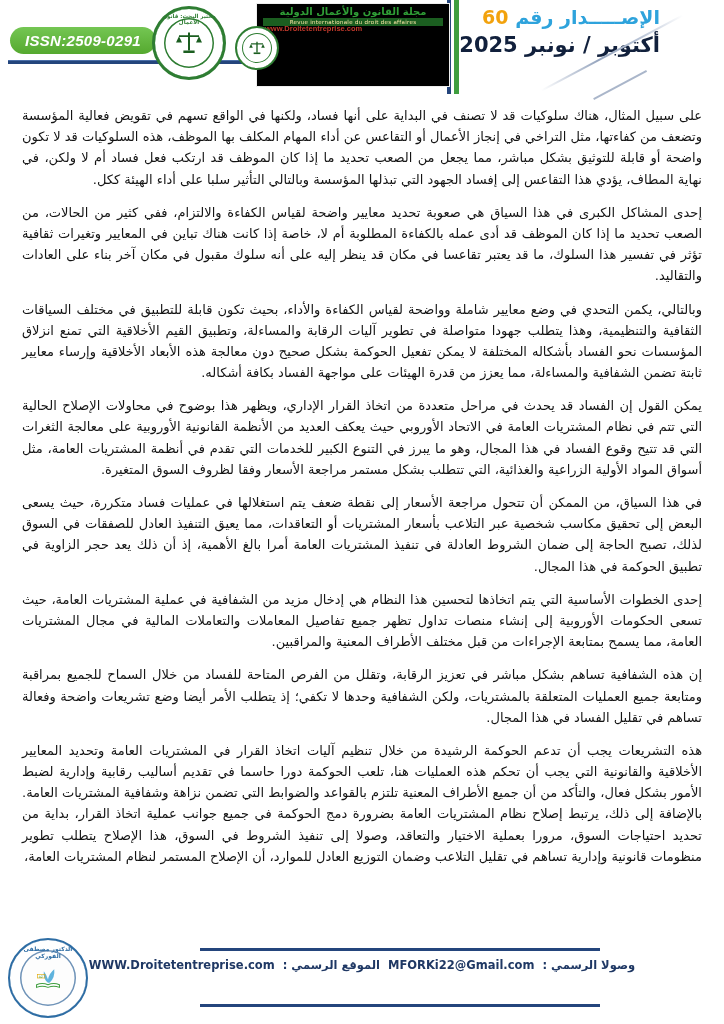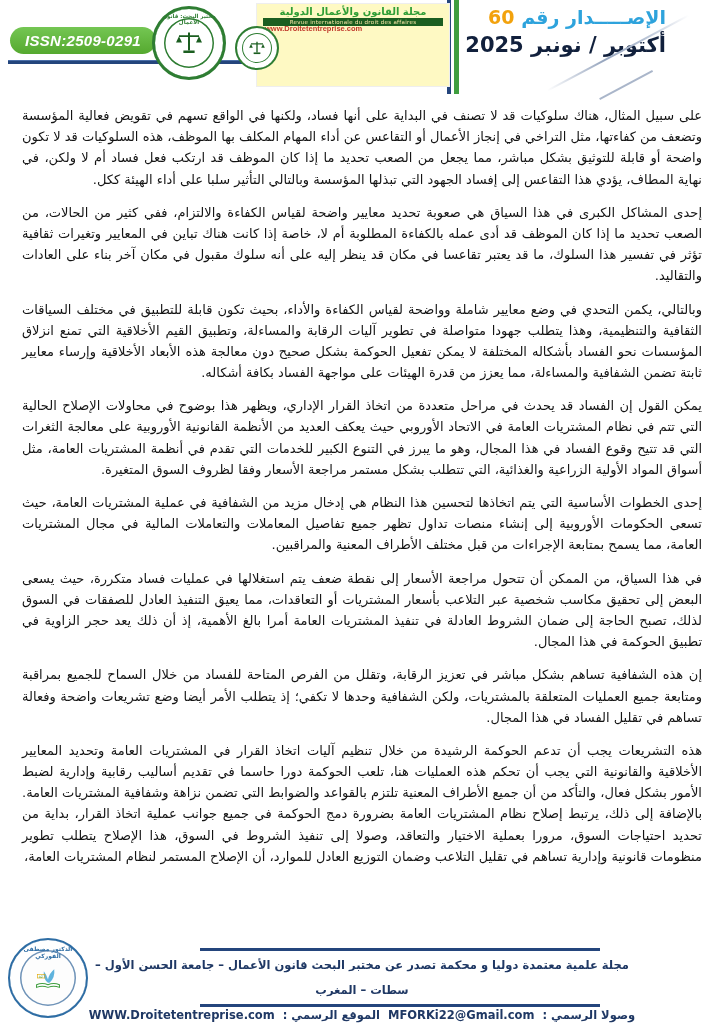--- a/index.html
+++ b/index.html
@@ -43,21 +43,21 @@
     font-size:5.5px; color:#2e7d32; font-weight:bold;
   }
   .stamp-b {
     left:235px; top:26px; width:40px; height:40px;
     border:2px solid #2e7d32; box-shadow:inset 0 0 0 5px #fff, inset 0 0 0 6px #2e7d32;
     z-index:3;
   }
 
   .journal-logo {
     position:absolute; left:256px; top:3px; width:192px; height:82px;
-    background:#fef9c3; z-index:2; border:1px solid #eee;
+    background:#000000; z-index:2; border:1px solid #eee;
   }
   .jl-title {
     text-align:center; color:#2f9e36; font-weight:bold; font-size:10px;
     padding-top:2px; direction:rtl;
   }
   .jl-band {
     margin:1px 6px 0 6px; background:#1b5e20; color:#ffe9a8;
     font-size:5.5px; text-align:center; padding:1px 0; letter-spacing:0.3px;
   }
   .jl-row { display:flex; align-items:center; height:46px; padding:1px 2px 0 20px; }
@@ -70,21 +70,21 @@
     font-size:7.5px; font-weight:bold; color:#c0392b;
     padding-left:8px; margin-top:-2px;
     font-family:"Liberation Sans", sans-serif;
   }
 
   .vbar { position:absolute; top:0; height:94px; }
   .vbar-navy { left:447px; width:4px; background:#24457c; }
   .vbar-green { left:454px; width:5px; background:#3f9e3f; }
 
   .issue-block {
-    position:absolute; left:462px; right:8px; top:0; height:94px;
+    position:absolute; left:462px; right:14px; top:0; height:94px;
     direction:rtl; padding:6px 14px 0 0;
   }
   .issue-line {
     font-size:19px; font-weight:bold; color:#2ea3dc;
     margin-right:36px; white-space:nowrap;
   }
   .issue-line .issue-num { color:#f2a20d; }
   .date-line {
     font-size:21px; font-weight:bold; color:#11203c;
     margin-right:36px; margin-top:5px; white-space:nowrap;
@@ -190,30 +190,29 @@
       </div>
       <div class="date-line">أكتوبر / نونبر 2025</div>
     </div>
   </div>
 
   <div class="body-text">
     <p>على سبيل المثال، هناك سلوكيات قد لا تصنف في البداية على أنها فساد، ولكنها في الواقع تسهم في تقويض فعالية المؤسسة وتضعف من كفاءتها، مثل التراخي في إنجاز الأعمال أو التقاعس عن أداء المهام المكلف بها الموظف، هذه السلوكيات قد لا تكون واضحة أو قابلة للتوثيق بشكل مباشر، مما يجعل من الصعب تحديد ما إذا كان الموظف قد ارتكب فعل فساد أم لا ولكن، في نهاية المطاف، يؤدي هذا التقاعس إلى إفساد الجهود التي تبذلها المؤسسة وبالتالي التأثير سلبا على أداء الهيئة ككل.</p>
     <p>إحدى المشاكل الكبرى في هذا السياق هي صعوبة تحديد معايير واضحة لقياس الكفاءة والالتزام، ففي كثير من الحالات، من الصعب تحديد ما إذا كان الموظف قد أدى عمله بالكفاءة المطلوبة أم لا، خاصة إذا كانت هناك تباين في المعايير وتغيرات ثقافية تؤثر في تفسير هذا السلوك، ما قد يعتبر تقاعسا في مكان قد ينظر إليه على أنه سلوك مقبول في مكان آخر بناء على العادات والتقاليد.</p>
     <p>وبالتالي، يكمن التحدي في وضع معايير شاملة وواضحة لقياس الكفاءة والأداء، بحيث تكون قابلة للتطبيق في مختلف السياقات الثقافية والتنظيمية، وهذا يتطلب جهودا متواصلة في تطوير آليات الرقابة والمساءلة، وتطبيق القيم الأخلاقية التي تمنع انزلاق المؤسسات نحو الفساد بأشكاله المختلفة لا يمكن تفعيل الحوكمة بشكل صحيح دون معالجة هذه الأبعاد الأخلاقية وإرساء معايير ثابتة تضمن الشفافية والمساءلة، مما يعزز من قدرة الهيئات على مواجهة الفساد بكافة أشكاله.</p>
     <p>يمكن القول إن الفساد قد يحدث في مراحل متعددة من اتخاذ القرار الإداري، ويظهر هذا بوضوح في محاولات الإصلاح الحالية التي تتم في نظام المشتريات العامة في الاتحاد الأوروبي حيث يعكف العديد من الأنظمة القانونية الأوروبية على معالجة الثغرات التي قد تتيح وقوع الفساد في هذا المجال، وهو ما يبرز في التنوع الكبير للخدمات التي تقدم في أنظمة المشتريات العامة، مثل أسواق المواد الأولية الزراعية والغذائية، التي تتطلب بشكل مستمر مراجعة الأسعار وفقا لظروف السوق المتغيرة.</p>
+    <p>في هذا السياق، من الممكن أن تتحول مراجعة الأسعار إلى نقطة ضعف يتم استغلالها في عمليات فساد متكررة، حيث يسعى البعض إلى تحقيق مكاسب شخصية عبر التلاعب بأسعار المشتريات أو التعاقدات، مما يعيق التنفيذ العادل للصفقات في السوق لذلك، تصبح الحاجة إلى ضمان الشروط العادلة في تنفيذ المشتريات العامة أمرا بالغ الأهمية، إذ أن ذلك يعد حجر الزاوية في تطبيق الحوكمة في هذا المجال.</p>
     <p>إحدى الخطوات الأساسية التي يتم اتخاذها لتحسين هذا النظام هي إدخال مزيد من الشفافية في عملية المشتريات العامة، حيث تسعى الحكومات الأوروبية إلى إنشاء منصات تداول تظهر جميع تفاصيل المعاملات والتعاملات المالية في مجال المشتريات العامة، مما يسمح بمتابعة الإجراءات من قبل مختلف الأطراف المعنية والمراقبين.</p>
-    <p>في هذا السياق، من الممكن أن تتحول مراجعة الأسعار إلى نقطة ضعف يتم استغلالها في عمليات فساد متكررة، حيث يسعى البعض إلى تحقيق مكاسب شخصية عبر التلاعب بأسعار المشتريات أو التعاقدات، مما يعيق التنفيذ العادل للصفقات في السوق لذلك، تصبح الحاجة إلى ضمان الشروط العادلة في تنفيذ المشتريات العامة أمرا بالغ الأهمية، إذ أن ذلك يعد حجر الزاوية في تطبيق الحوكمة في هذا المجال.</p>
     <p>إن هذه الشفافية تساهم بشكل مباشر في تعزيز الرقابة، وتقلل من الفرص المتاحة للفساد من خلال السماح للجميع بمراقبة ومتابعة جميع العمليات المتعلقة بالمشتريات، ولكن الشفافية وحدها لا تكفي؛ إذ يتطلب الأمر أيضا وضع تشريعات واضحة وفعالة تساهم في تقليل الفساد في هذا المجال.</p>
     <p>هذه التشريعات يجب أن تدعم الحوكمة الرشيدة من خلال تنظيم آليات اتخاذ القرار في المشتريات العامة وتحديد المعايير الأخلاقية والقانونية التي يجب أن تحكم هذه العمليات هنا، تلعب الحوكمة دورا حاسما في تقديم أساليب رقابية وإدارية لضبط الأمور بشكل فعال، والتأكد من أن جميع الأطراف المعنية تلتزم بالقواعد والضوابط التي تضمن نزاهة وشفافية المشتريات العامة. بالإضافة إلى ذلك، يرتبط إصلاح نظام المشتريات العامة بضرورة دمج الحوكمة في جميع جوانب عملية اتخاذ القرار، بداية من تحديد احتياجات السوق، مرورا بعملية الاختيار والتعاقد، وصولا إلى تنفيذ الشروط في السوق، هذا الإصلاح يتطلب تطوير منظومات قانونية وإدارية تساهم في تقليل التلاعب وضمان التوزيع العادل للموارد، أن الإصلاح المستمر لنظام المشتريات العامة،</p>
   </div>
 
   <div class="footer-rule footer-rule-top"></div>
 
   <div class="footer-text">
-    <div>مجلة علمية معتمدة دوليا و محكمة تصدر عن مختبر البحث قانون الأعمال – جامعة الحسن الأول – سطات – المغرب</div>
     <div>
       <span>وصولا الرسمي :</span>
       <span class="ltr">MFORKi22@Gmail.com</span>
       <span>الموقع الرسمي :</span>
       <span class="ltr">WWW.Droitetentreprise.com</span>
     </div>
   </div>
 
   <div class="footer-rule footer-rule-bottom"></div>
 

